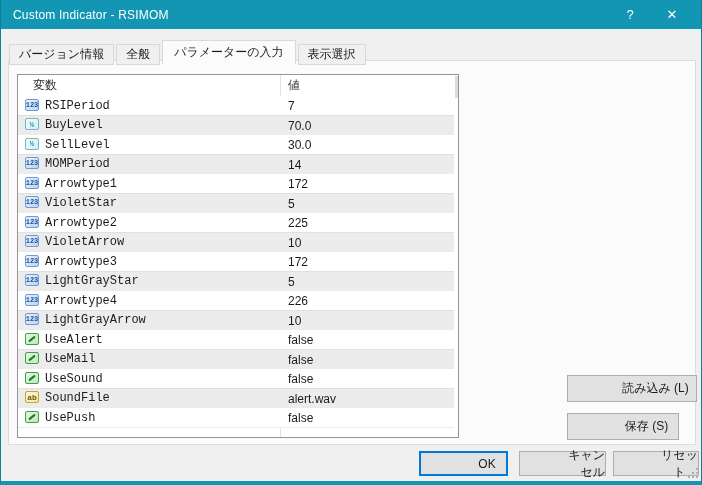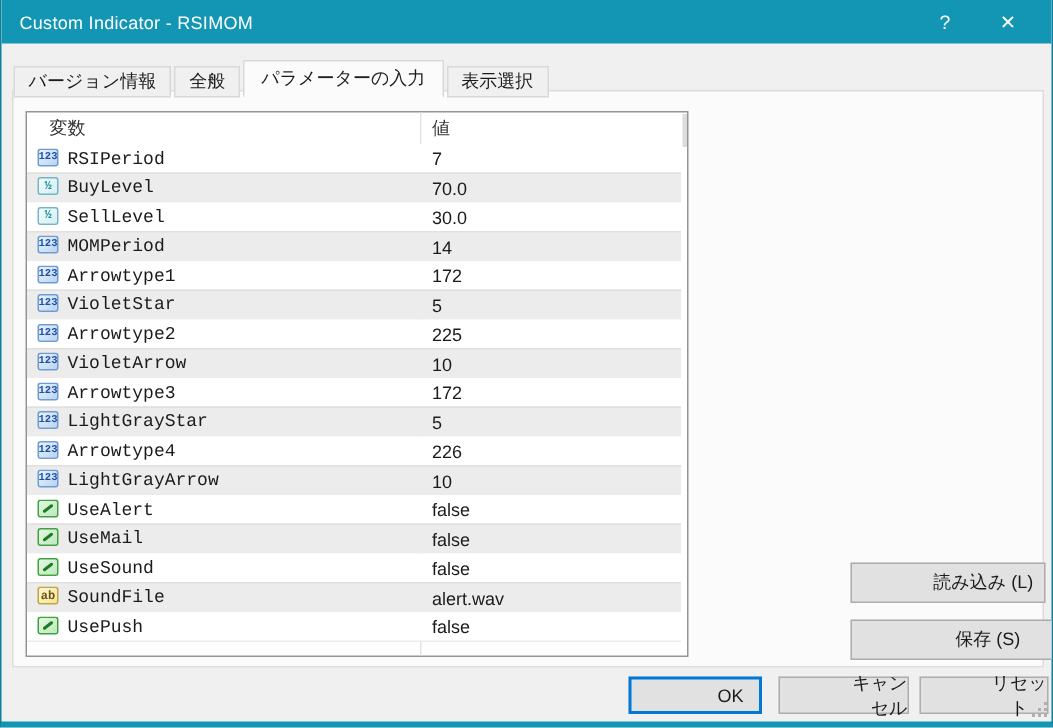--- a/index.html
+++ b/index.html
@@ -76,21 +76,21 @@
   .scroll-thumb {
     position:absolute; top:1px; right:0; width:3px; height:22px; background:#dcdcdc;
   }
   
   .btn {
     position:absolute; background:#e1e1e1; border:1px solid #adadad;
     font-family:inherit; font-size:12px; color:#1b1b1b;
     display:flex; align-items:center; justify-content:center; cursor:default;padding-left:47px;
   }
   .btn-load { left:558px; top:314px; width:130px; height:27px; }
-  .btn-save { left:558px; top:352px; width:136px; height:27px; }
+  .btn-save { left:558px; top:352px; width:112px; height:27px; }
   .btn-ok     { left:418px; top:451px; width:89px; height:25px; border:2px solid #0078d7; }
   .btn-cancel { left:518px; top:451px; width:87px; height:25px;text-align:right; }
   .btn-reset  { left:612px; top:451px; width:86px; height:25px; }
   
   .grip { position:absolute; right:3px; bottom:2px; width:11px; height:11px; }
   .grip .d { position:absolute; width:2px; height:2px; background:#b0b0b0; }
   .d1{right:0;top:0} .d2{right:4px;top:4px} .d3{right:0;top:4px}
   .d4{right:8px;top:8px} .d5{right:4px;top:8px} .d6{right:0;top:8px}
 </style>
 </head>

